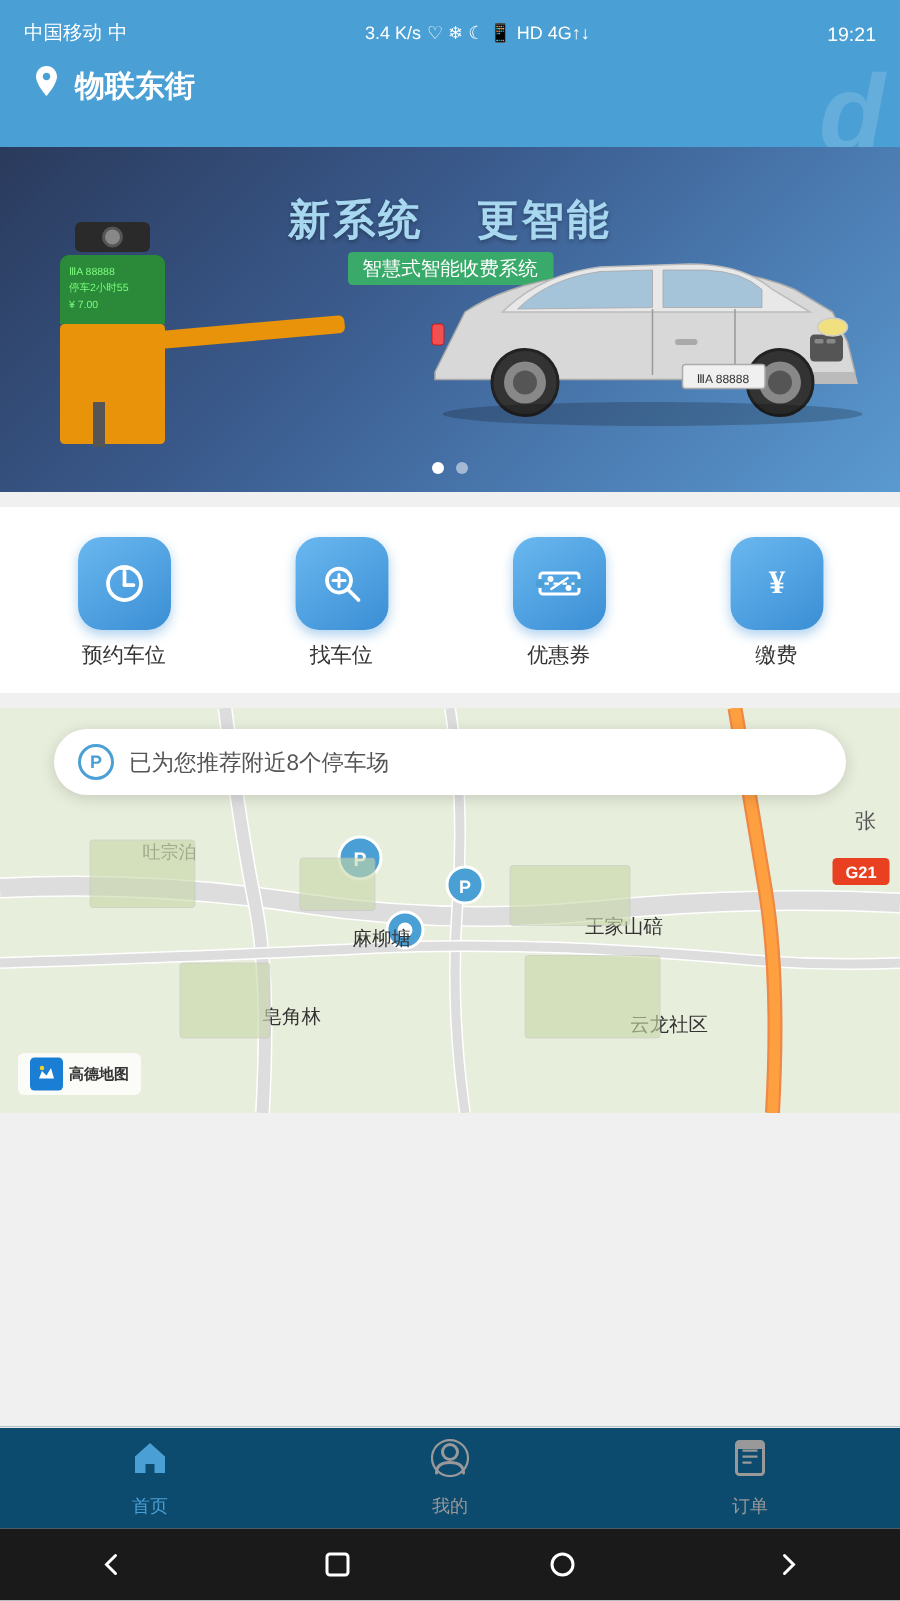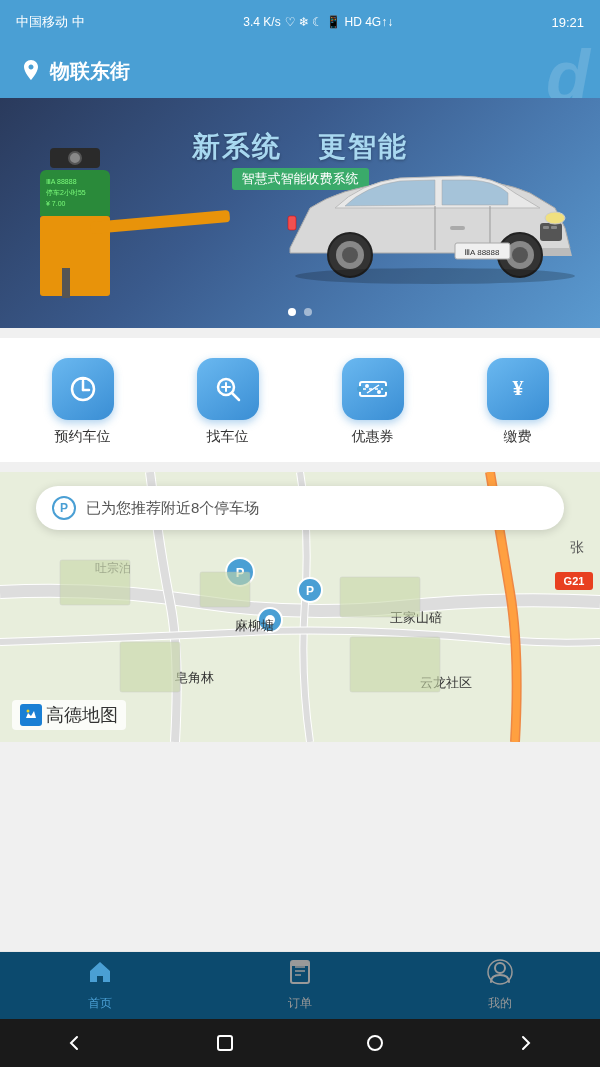--- a/index.html
+++ b/index.html
@@ -27,21 +27,21 @@
     .status-left { display: flex; align-items: center; gap: 4px; }
     .status-center { display: flex; align-items: center; gap: 4px; font-size: 12px; }
     .status-right { display: flex; align-items: center; gap: 3px; font-size: 13px; font-weight: 500; }
 
     
     .header {
       width: 100%;
       height: 54px;
       background: #4a9fd4;
       display: flex;
-      align-items: center;
+      align-items: flex-start;
       padding: 0 20px;
       color: #fff;
       font-size: 20px;
       font-weight: 500;
       position: relative;
     }
     .header-location-icon {
       width: 22px;
       height: 22px;
       margin-right: 8px;
@@ -554,61 +554,61 @@
     </svg>
 
     <div class="amap-logo">
       <div style="display:flex;align-items:center;gap:4px;background:rgba(255,255,255,0.8);padding:3px 8px;border-radius:4px;">
         <div style="width:22px;height:22px;background:#1a7fd4;border-radius:3px;display:flex;align-items:center;justify-content:center;">
           <svg width="14" height="14" viewBox="0 0 14 14">
             <path d="M2 10 L4 5 L7 8 L10 3 L12 10 Z" fill="white"></path>
             <circle cx="4" cy="3" r="1.5" fill="#f0d020"></circle>
           </svg>
         </div>
-        <span style="font-size:18px;color:#333;font-weight:400;">高德地图</span>
+        <span style="font-size:10px;color:#333;font-weight:700;">高德地图</span>
       </div>
     </div>
   </div>
 </div>
 
 <div class="bottom-nav">
 
   <div class="nav-item">
     <div class="nav-icon active">
       <svg width="26" height="26" viewBox="0 0 26 26" fill="none">
         <path d="M3 12 L13 3 L23 12 L23 23 L16 23 L16 17 L10 17 L10 23 L3 23 Z" fill="#4a9fd4"></path>
       </svg>
     </div>
     <span class="nav-label active">首页</span>
+  </div>
+
+  <div class="nav-item">
+    <div class="nav-icon">
+      <svg width="26" height="26" viewBox="0 0 26 26" fill="none">
+        <circle cx="13" cy="9" r="5" stroke="#999" stroke-width="2" fill="none"></circle>
+        <path d="M4 23 Q4 16 13 16 Q22 16 22 23" stroke="#999" stroke-width="2" fill="none" stroke-linecap="round"></path>
+        <circle cx="13" cy="13" r="12" stroke="#999" stroke-width="1.5" fill="none"></circle>
+      </svg>
+    </div>
+    <span class="nav-label">我的</span>
   </div>
 
   <div class="nav-item">
     <div class="nav-icon">
       <svg width="26" height="26" viewBox="0 0 26 26" fill="none">
         <rect x="4" y="2" width="18" height="22" rx="2" stroke="#999" stroke-width="2" fill="none"></rect>
         <line x1="8" y1="8" x2="18" y2="8" stroke="#999" stroke-width="1.5"></line>
         <line x1="8" y1="12" x2="18" y2="12" stroke="#999" stroke-width="1.5"></line>
         <line x1="8" y1="16" x2="14" y2="16" stroke="#999" stroke-width="1.5"></line>
         <rect x="4" y="2" width="18" height="5" rx="1" fill="#999"></rect>
       </svg>
     </div>
     <span class="nav-label">订单</span>
   </div>
 
-  <div class="nav-item">
-    <div class="nav-icon">
-      <svg width="26" height="26" viewBox="0 0 26 26" fill="none">
-        <circle cx="13" cy="9" r="5" stroke="#999" stroke-width="2" fill="none"></circle>
-        <path d="M4 23 Q4 16 13 16 Q22 16 22 23" stroke="#999" stroke-width="2" fill="none" stroke-linecap="round"></path>
-        <circle cx="13" cy="13" r="12" stroke="#999" stroke-width="1.5" fill="none"></circle>
-      </svg>
-    </div>
-    <span class="nav-label">我的</span>
-  </div>
-
 </div>
 
 <div class="sys-nav">
   <div class="sys-nav-btn">
     <svg width="20" height="20" viewBox="0 0 20 20">
       <path d="M12 4 L6 10 L12 16" stroke="white" stroke-width="2" fill="none" stroke-linecap="round"></path>
     </svg>
   </div>
   <div class="sys-nav-btn">
     <svg width="20" height="20" viewBox="0 0 20 20">

